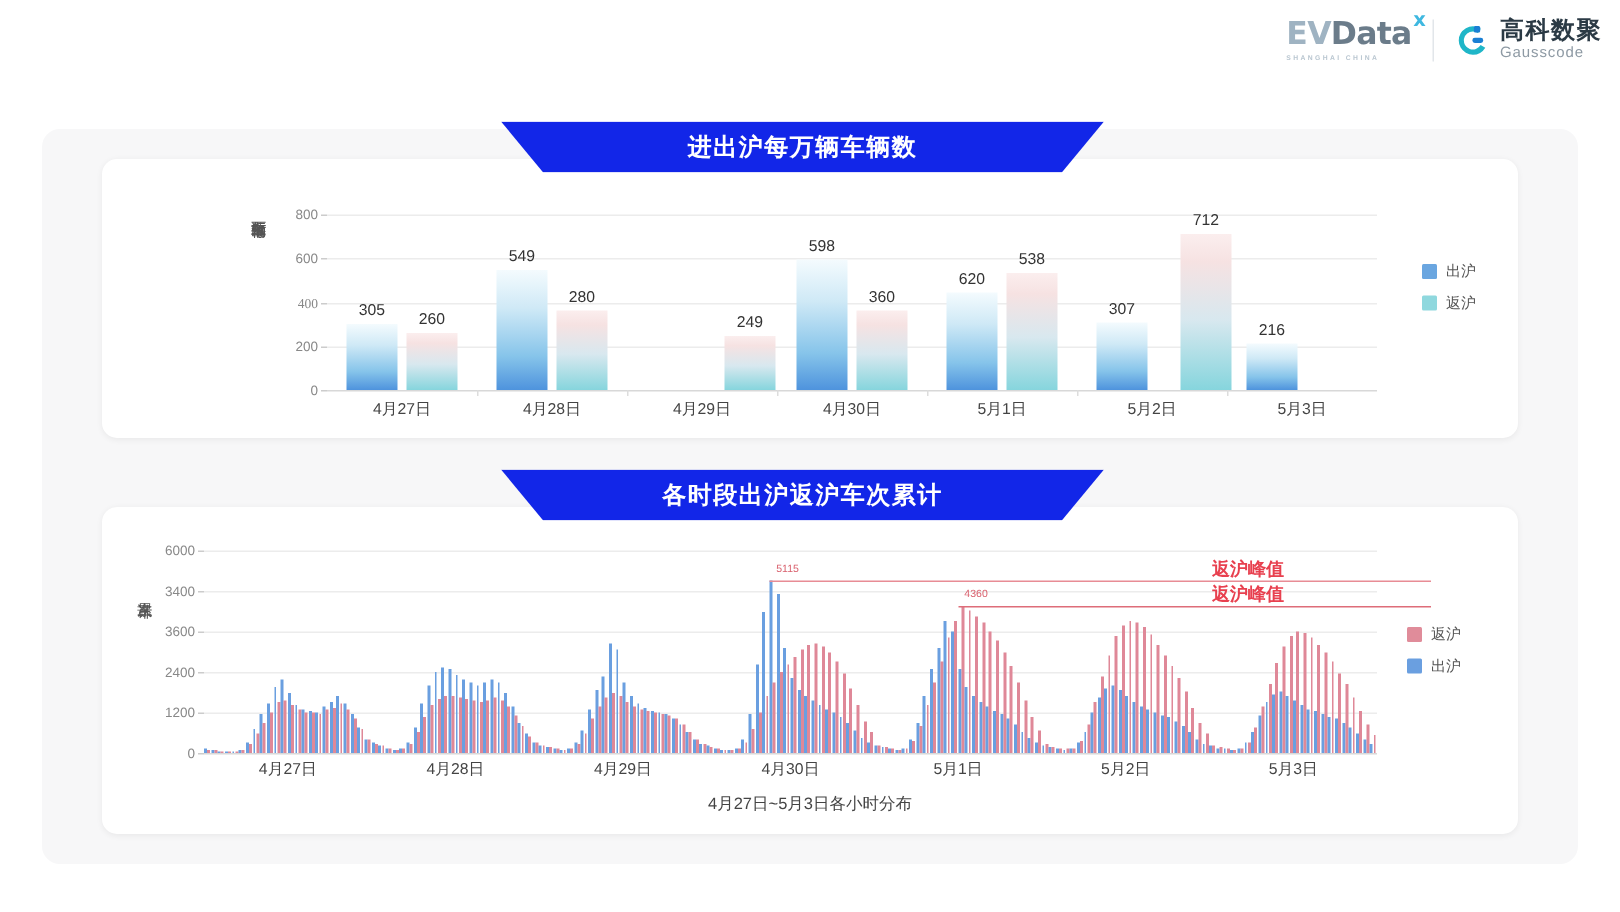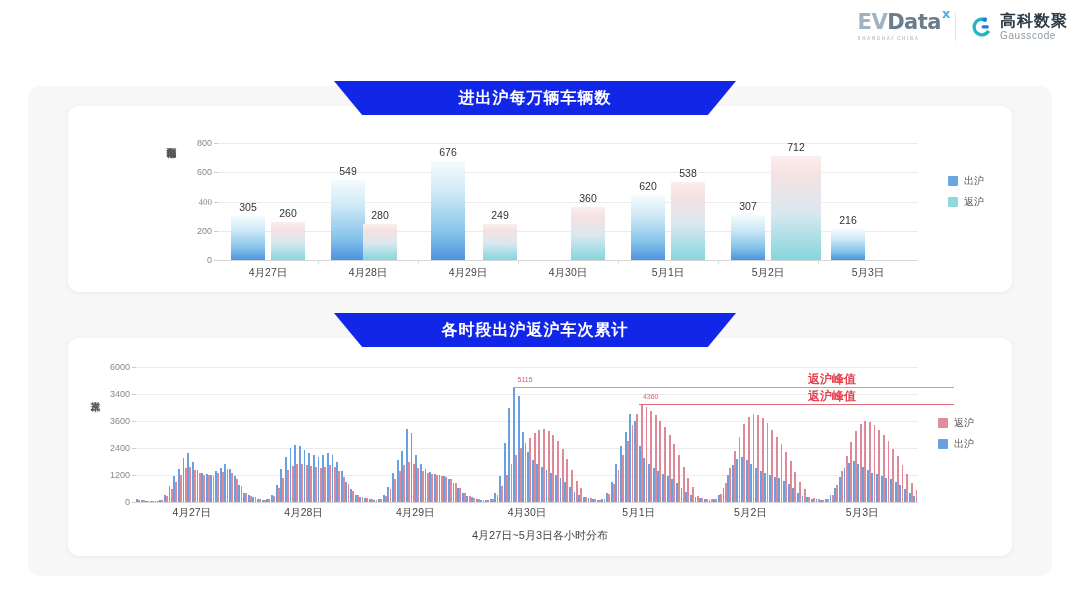--- a/index.html
+++ b/index.html
@@ -180,46 +180,46 @@
         <div class="ytick" style="top: 7.29412px;">800</div>
         <div class="bar out" style="left: 13px; width: 34px; height: 44.4941px;">
           <div class="bar-val">305</div>
         </div>
         <div class="bar ret" style="left: 53px; width: 34px; height: 37.9294px;">
           <div class="bar-val">260</div>
         </div>
         <div class="bar out" style="left: 113px; width: 34px; height: 80.0894px;">
           <div class="bar-val">549</div>
         </div>
-        <div class="bar ret" style="left: 145px; width: 34px; height: 36px; text-decoration: underline;">
+        <div class="bar ret" style="left: 153px; width: 34px; height: 53px; text-decoration: underline;">
           <div class="bar-val">280</div>
         </div>
         <div style="position: absolute; bottom: -4px; width: 1px; height: 4px; background: rgb(221, 221, 221); left: 100px;"></div>
-        <div class="bar out" style="left: 213px; width: 34px; height: 98.6165px;">
-          <div class="bar-val">676</div>
-        </div>
         <div class="bar ret" style="left: 265px; width: 34px; height: 36.3247px;">
           <div class="bar-val">249</div>
         </div>
         <div style="position: absolute; bottom: -4px; width: 1px; height: 4px; background: rgb(221, 221, 221); left: 200px;"></div>
+        <div class="bar out" style="left: 313px; width: 34px; height: 87.2376px;">
+          <div class="bar-val">598</div>
+        </div>
         <div class="bar ret" style="left: 353px; width: 34px; height: 52.5176px;">
           <div class="bar-val">360</div>
         </div>
         <div style="position: absolute; bottom: -4px; width: 1px; height: 4px; background: rgb(221, 221, 221); left: 300px;"></div>
         <div class="bar out" style="left: 413px; width: 34px; height: 64.6259px;">
           <div class="bar-val">620</div>
         </div>
         <div class="bar ret" style="left: 453px; width: 34px; height: 78.4847px;">
           <div class="bar-val">538</div>
         </div>
         <div style="position: absolute; bottom: -4px; width: 1px; height: 4px; background: rgb(221, 221, 221); left: 400px;"></div>
         <div class="bar out" style="left: 513px; width: 34px; height: 44.7859px;">
           <div class="bar-val">307</div>
         </div>
-        <div class="bar ret" style="left: 553px; width: 50px; height: 103.868px;">
+        <div class="bar ret" style="left: 569px; width: 34px; height: 103.868px;">
           <div class="bar-val">712</div>
         </div>
         <div style="position: absolute; bottom: -4px; width: 1px; height: 4px; background: rgb(221, 221, 221); left: 500px;"></div>
         <div class="bar out" style="left: 613px; width: 34px; height: 31.5106px;">
           <div class="bar-val">216</div>
         </div>
         <div style="position: absolute; bottom: -4px; width: 1px; height: 4px; background: rgb(221, 221, 221); left: 600px;"></div>
       </div>
     <div class="xlabel-row" id="c1-xrow" style="left:150px; top:160px; width:700px;">
         <div class="xlabel" style="left: 50px;">4月27日</div>

